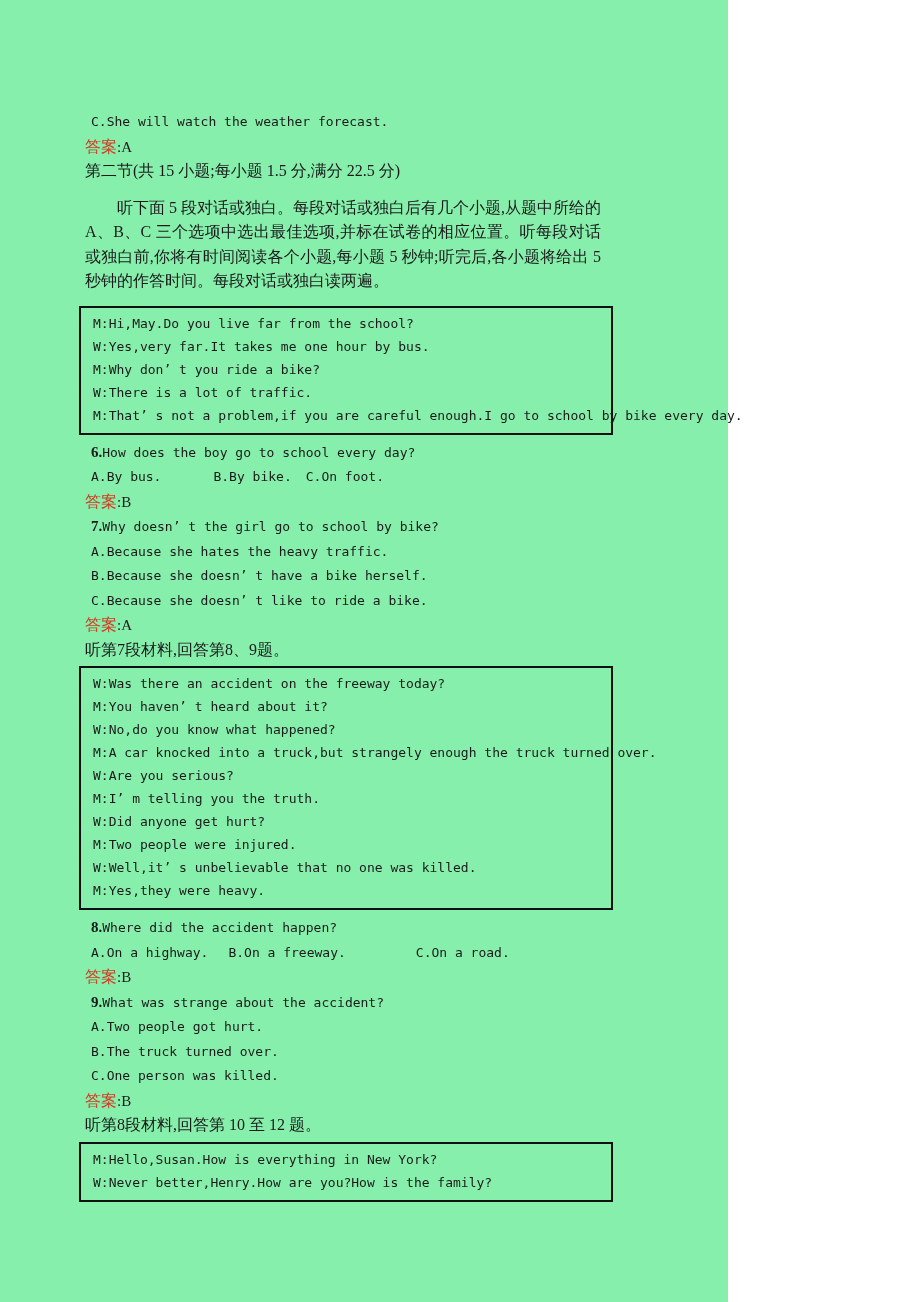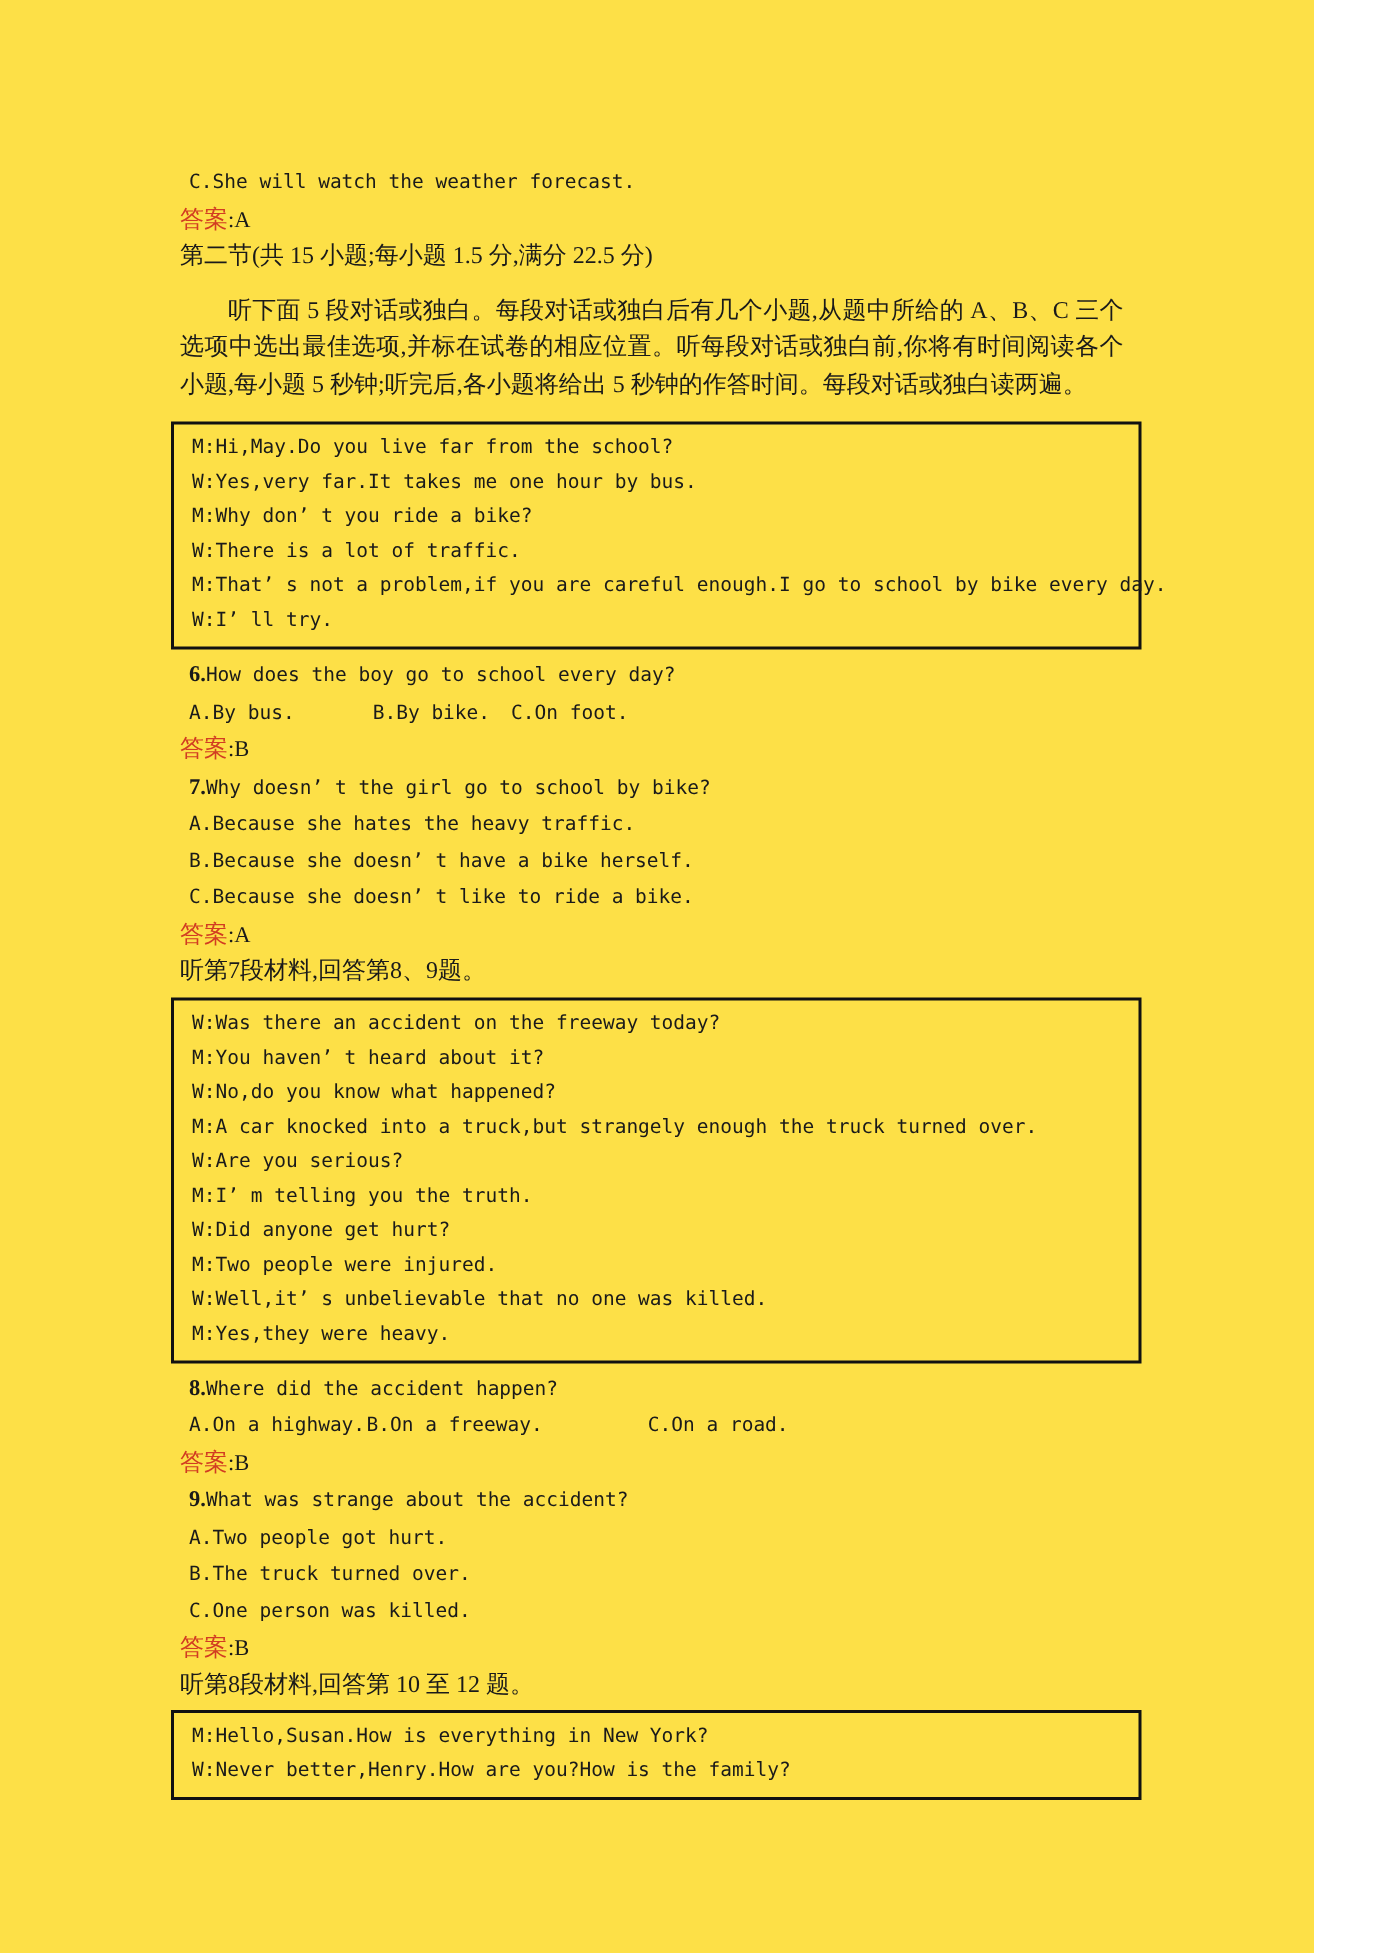--- a/index.html
+++ b/index.html
@@ -3,25 +3,25 @@
 <meta charset="utf-8">
 <style>
   html, body {
     margin: 0;
     padding: 0;
     background: #ffffff;
   }
   .page {
     position: relative;
     box-sizing: border-box;
-    width: 876px;
+    width: 728px;
     min-height: 1302px;
-    background: #fde047;
+    background: #86efac;
     color: #1a1a1a;
-    padding: 110px 115px 40px 108px;
+    padding: 110px 115px 40px 73px;
   }
   .line { line-height: 24.5px; }
   .en {
     font-family: "DejaVu Sans Mono", monospace;
     font-size: 13px;
     white-space: pre;
   }
   .cn {
     font-family: "Liberation Serif", "DejaVu Serif", serif;
     font-size: 16px;
@@ -43,42 +43,41 @@
   .ans-label { color: #d23c22; }
   .ans-value { color: #1a1a1a; font-family: "Liberation Serif", "DejaVu Serif", serif; font-size: 15px; }
   .q-num {
     font-family: "Liberation Serif", "DejaVu Serif", serif;
     font-weight: 700;
     font-size: 15px;
   }
   .opt { display: inline-block; }
   .g52 { margin-left: 52px; }
   .g30 { margin-left: 14px; }
-  .g8  { margin-left: 1px; }
+  .g8  { margin-left: 20px; }
   .g70 { margin-left: 70px; }
 </style>
 </head>
 <body>
 
 <div class="page">
 
   <div class="line en indent1">C.She will watch the weather forecast.</div>
 
   <div class="line cn indent2"><span class="ans-label">答案</span><span class="ans-value">:A</span></div>
 
   <div class="line cn indent2">第二节(共 15 小题;每小题 1.5 分,满分 22.5 分)</div>
   <p class="cn para">听下面 5 段对话或独白。每段对话或独白后有几个小题,从题中所给的 A、B、C 三个选项中选出最佳选项,并标在试卷的相应位置。听每段对话或独白前,你将有时间阅读各个小题,每小题 5 秒钟;听完后,各小题将给出 5 秒钟的作答时间。每段对话或独白读两遍。</p>
 
   <div class="box">
     <div class="line en">M:Hi,May.Do you live far from the school?</div>
     <div class="line en">W:Yes,very far.It takes me one hour by bus.</div>
     <div class="line en">M:Why don’ t you ride a bike?</div>
     <div class="line en">W:There is a lot of traffic.</div>
     <div class="line en">M:That’ s not a problem,if you are careful enough.I go to school by bike every day.</div>
-    <div class="line en">W:I’ ll try.</div>
   </div>
 
   <div class="line en indent1"><span class="q-num">6.</span><span>How does the boy go to school every day?</span></div>
   <div class="line en indent1"><span class="opt">A.By bus.</span><span class="opt g52">B.By bike.</span><span class="opt g30">C.On foot.</span></div>
   <div class="line cn indent2"><span class="ans-label">答案</span><span class="ans-value">:B</span></div>
 
   <div class="line en indent1"><span class="q-num">7.</span><span>Why doesn’ t the girl go to school by bike?</span></div>
   <div class="line en indent1">A.Because she hates the heavy traffic.</div>
   <div class="line en indent1">B.Because she doesn’ t have a bike herself.</div>
   <div class="line en indent1">C.Because she doesn’ t like to ride a bike.</div>

